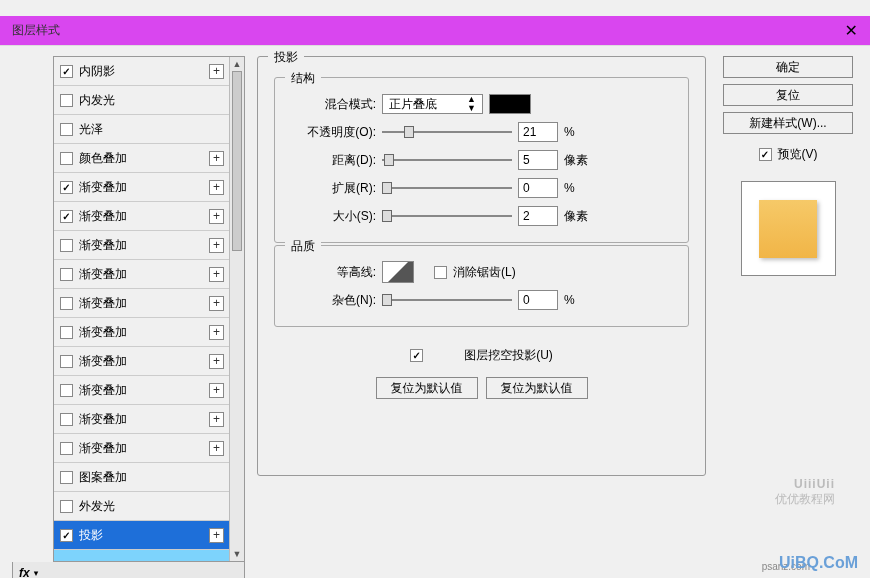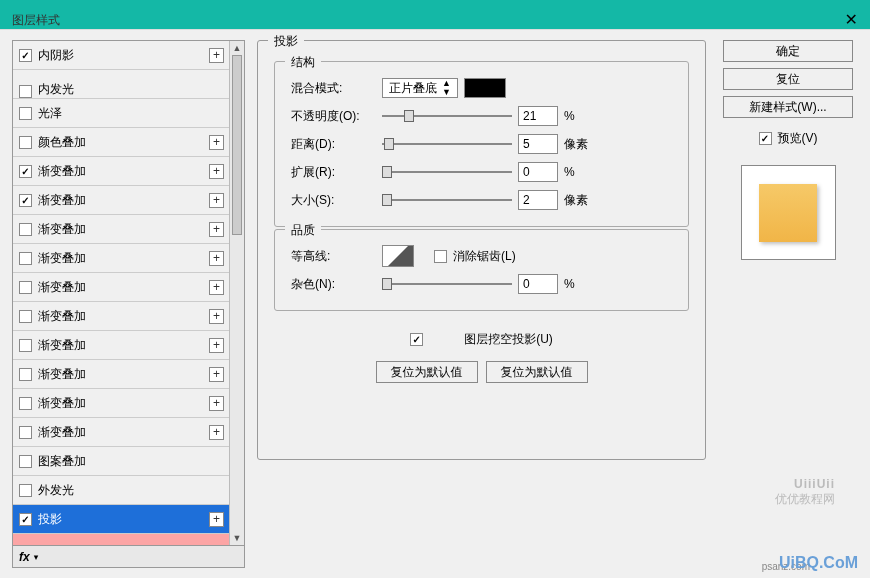--- a/index.html
+++ b/index.html
@@ -1,38 +1,38 @@
 <!DOCTYPE html>
 <html><head>
   <meta charset="utf-8">
   <style>
     * { box-sizing: border-box; margin: 0; padding: 0; font-family: "Microsoft YaHei", sans-serif; font-size: 12px; }
     body { background: #f0f0f0; width: 870px; height: 578px; position: relative; overflow: hidden; }
-    .titlebar { height: 30px; background: #14b8a6; display: flex; align-items: flex-end; justify-content: space-between; padding: 0 12px; border-bottom: 1px solid #ddd; }
+    .titlebar { height: 30px; background: #d946ef; display: flex; align-items: center; justify-content: space-between; padding: 0 12px; border-bottom: 1px solid #ddd; margin-top: 16px; }
     .titlebar .title { color: #333; }
     .titlebar .close { font-size: 16px; cursor: pointer; }
     .content { display: flex; height: calc(100% - 30px); background: #f0f0f0; padding: 10px 12px; gap: 12px; }
     .left-panel { width: 233px; display: flex; flex-direction: column; }
-    .style-list { flex: 1; border: 1px solid #999; background: #fca5a5; overflow-y: hidden; position: relative; }
+    .style-list { flex: 1; border: 1px solid #999; background: #7dd3fc; overflow-y: hidden; position: relative; margin-left: 41px; }
     .style-item { height: 29px; display: flex; align-items: center; padding: 0 6px; border-bottom: 1px solid #ccc; background: #f0f0f0; position: relative; }
     .style-item.selected { background: #1e6fd9; color: #fff; }
     .style-item .cb { width: 13px; height: 13px; border: 1px solid #888; background: #fff; margin-right: 6px; display: flex; align-items: center; justify-content: center; font-size: 10px; }
     .style-item .cb.checked::after { content: "✓"; color: #000; font-weight: bold; }
     .style-item.selected .cb.checked::after { color: #000; }
     .style-item .plus { position: absolute; right: 6px; width: 15px; height: 15px; border: 1px solid #888; background: #fff; display: flex; align-items: center; justify-content: center; font-size: 12px; color: #333; }
     .bottom-bar { height: 22px; background: #e8e8e8; border: 1px solid #999; border-top: none; display: flex; align-items: center; padding: 0 6px; }
     .bottom-bar .fx { font-style: italic; font-weight: bold; margin-right: 2px; }
     .center-panel { flex: 1; position: relative; }
     .group { border: 1px solid #999; border-radius: 3px; margin-bottom: 10px; padding: 12px 16px 14px; position: relative; background: #f0f0f0; }
     .group-title { position: absolute; top: -8px; left: 10px; background: #f0f0f0; padding: 0 6px; }
     .subgroup { border: 1px solid #aaa; border-radius: 3px; padding: 12px 16px; margin-top: 8px; position: relative; }
     .subgroup-title { position: absolute; top: -8px; left: 10px; background: #f0f0f0; padding: 0 6px; }
     .row { display: flex; align-items: center; height: 28px; gap: 6px; }
-    .row .label { width: 85px; }
-    .select { width: 76px; height: 20px; border: 1px solid #888; background: #fff; display: flex; align-items: center; justify-content: space-between; padding: 0 6px; }
+    .row .label { width: 85px; text-align: right; }
+    .select { width: 101px; height: 20px; border: 1px solid #888; background: #fff; display: flex; align-items: center; justify-content: space-between; padding: 0 6px; }
     .select .arrows { font-size: 9px; line-height: 1; }
     .colorbox { width: 42px; height: 20px; border: 1px solid #888; background: #000; }
     .slider { width: 130px; height: 20px; position: relative; display: flex; align-items: center; }
     .slider .track { width: 100%; height: 2px; background: #888; }
     .slider .thumb { position: absolute; width: 10px; height: 12px; background: #ddd; border: 1px solid #666; top: 4px; }
     .numbox { width: 40px; height: 20px; border: 1px solid #888; background: #fff; display: flex; align-items: center; padding: 0 4px; }
     .angle-dial { width: 32px; height: 32px; border: 1px solid #888; border-radius: 50%; background: #fff; position: relative; }
     .angle-dial::after { content: ""; position: absolute; width: 1px; height: 12px; background: #000; left: 15px; top: 3px; transform-origin: bottom; transform: rotate(-51deg); }
     .cb2 { width: 13px; height: 13px; border: 1px solid #888; background: #fff; display: inline-flex; align-items: center; justify-content: center; font-size: 10px; }
     .cb2.checked::after { content: "✓"; color: #000; font-weight: bold; }
@@ -63,21 +63,21 @@
 </div>
 
 <div class="content">
   <div class="left-panel">
     <div class="style-list" id="style-list">
       <div class="style-item" style="padding-right: 20px;">
           <span class="cb checked"></span>
           <span>内阴影</span>
           <span class="plus" style="right: 20px;">+</span>
         </div>
-        <div class="style-item" style="padding-right: 20px; align-items: flex-end;">
+        <div class="style-item" style="padding-right: 20px;">
           <span class="cb"></span>
           <span>内发光</span>
         </div>
         <div class="style-item" style="padding-right: 20px;">
           <span class="cb"></span>
           <span>光泽</span>
         </div>
         <div class="style-item" style="padding-right: 20px;">
           <span class="cb"></span>
           <span>颜色叠加</span>

